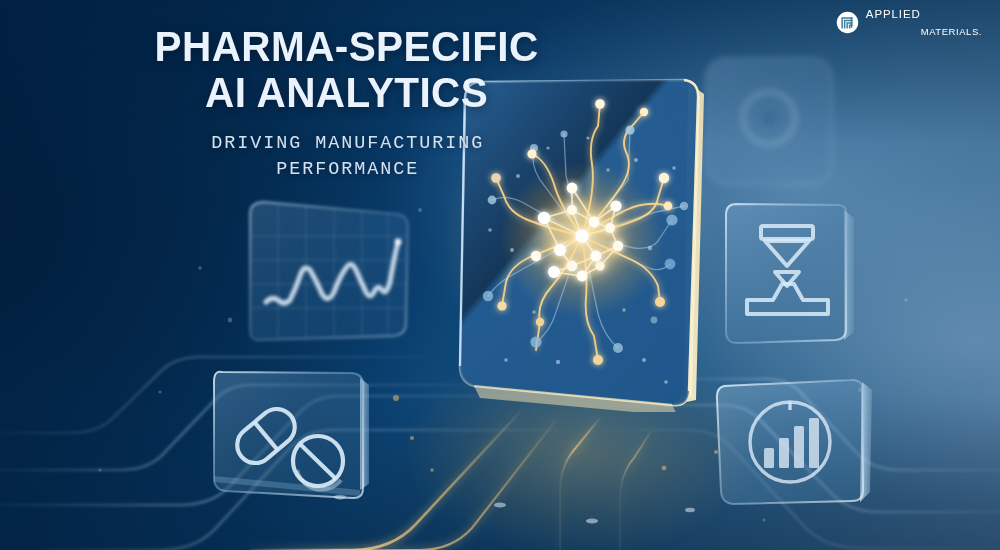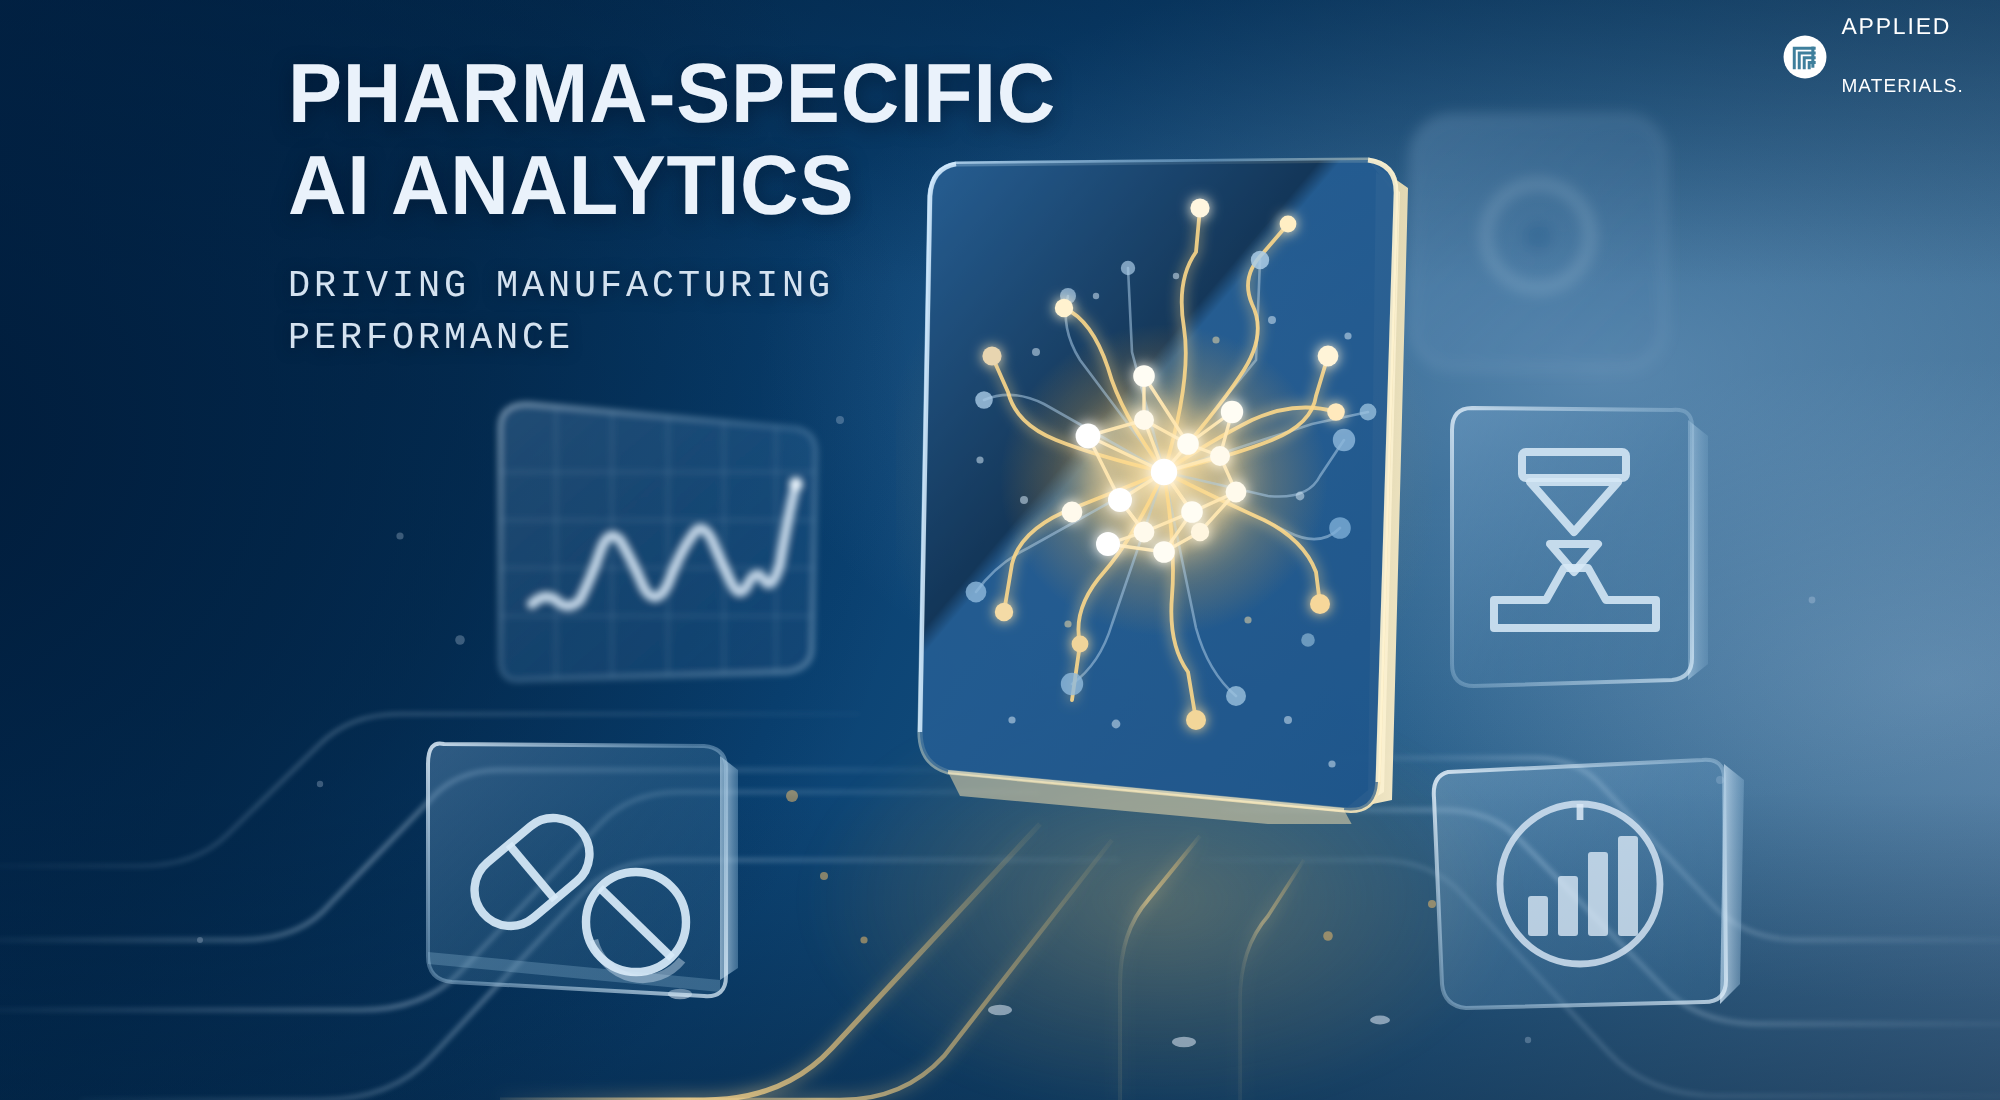--- a/index.html
+++ b/index.html
@@ -38,20 +38,21 @@
   .traces svg{position:absolute;inset:0;width:1000px;height:550px;}
 
   
   .specks{position:absolute;inset:0;}
   .specks svg{position:absolute;inset:0;}
 
   
   .headline{
     position:absolute;left:144px;top:24px;width:420px;
     z-index:40;
+    text-align:center;
   }
   .title-line{
     display:block;
     color:#eaf2fb;
     font-weight:700;
     font-size:42px;
     line-height:46px;
     letter-spacing:.4px;
     text-shadow:0 2px 10px rgba(0,18,40,.55);
     transform:scaleX(.965);
@@ -72,21 +73,21 @@
   }
   .sub-wrap{margin-top:14px;font-family:Liberation Mono, monospace;}
 
   
   .logo{
     position:absolute;right:18px;top:9px;
     display:flex;align-items:center;gap:7px;
     z-index:45;
   }
   .logo-mark{width:23px;height:23px;display:block;}
-  .logo-text{display:flex;flex-direction:column;line-height:1;}
+  .logo-text{display:flex;line-height:1;}
   .logo-t1{color:#ffffff;font-size:11.5px;font-weight:400;letter-spacing:.9px;}
   .logo-t2{color:#ffffff;font-size:9.5px;font-weight:400;letter-spacing:.55px;margin-top:18px;}
 
   
   .card{position:absolute;}
   .card svg{display:block;overflow:visible;}
 
   
   .hero{
     position:absolute;left:448px;top:60px;width:268px;height:352px;

